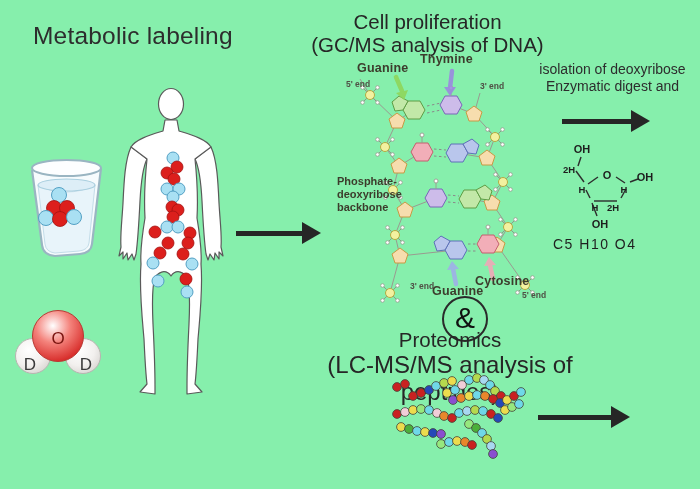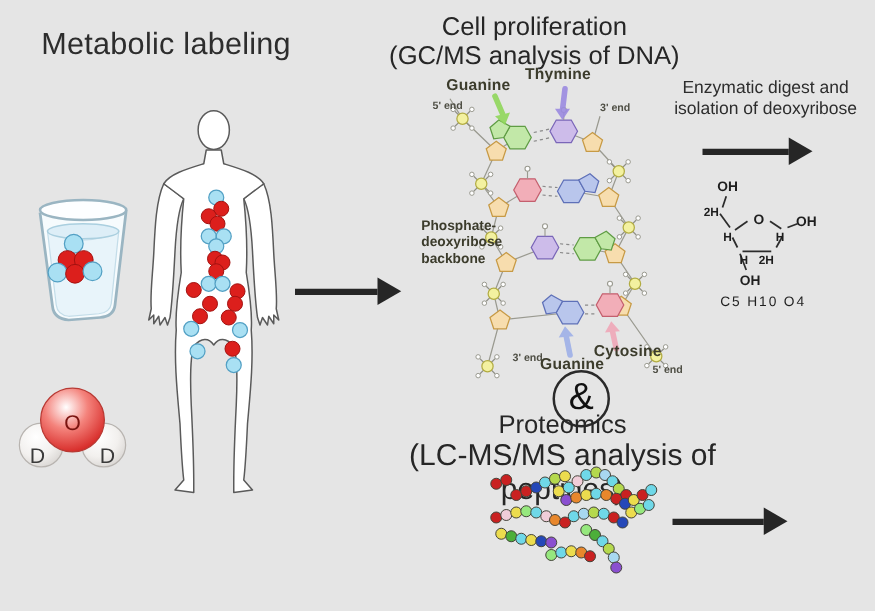--- a/index.html
+++ b/index.html
@@ -1,28 +1,28 @@
 <!DOCTYPE html>
 <html><head>
 <meta charset="utf-8">
 <style>
   html,body{margin:0;padding:0;background:#ffffff;}
   #stage{
-    position:relative;width:700px;height:489px;background:#e5e5e5;overflow:hidden;
+    position:relative;width:700px;height:489px;background:#86efac;overflow:hidden;
     font-family:"Liberation Sans", sans-serif;color:#2d2d2d;
   }
   .abs{position:absolute;}
   .title{left:33px;top:22px;font-size:24.5px;letter-spacing:.2px;color:#2d2d2d;}
   .d2o-label{left:18px;top:272px;font-size:27px;font-weight:600;color:#e43127;}
   .panel-title{text-align:center;line-height:1.12;color:#262626;}
   .dna-title{left:305px;top:11px;width:245px;font-size:20.5px;}
   .proteomics-title{left:300px;top:329px;width:300px;font-size:20.5px;}
   .proteomics-title .line2{font-size:24px;}
   .enzy-caption{left:525px;top:61px;width:175px;text-align:center;font-size:14px;line-height:1.2;color:#2d2d2d;}
-  .formula{left:553px;top:236px;width:115px;text-align:center;font-size:11px;letter-spacing:1.5px;color:#1f1f1f;}
+  .formula{left:553px;top:236px;width:115px;text-align:left;font-size:14px;letter-spacing:1.5px;color:#1f1f1f;}
   .amp-circle{left:442px;top:296px;width:42px;height:42px;border:2px solid #2a2a2a;border-radius:50%;
     font-size:30px;line-height:40px;text-align:center;color:#111;}
   .base-label{font-weight:bold;font-size:12.5px;color:#3c3c2c;letter-spacing:.2px;}
   .backbone-label{left:337px;top:175px;font-weight:bold;font-size:11px;line-height:13px;color:#3c3c2c;}
   
   .arrow{display:flex;align-items:center;}
   .arrow .shaft{flex:1;height:5px;background:#262626;}
   .arrow .head{width:0;height:0;border-left:19px solid #262626;border-top:11.5px solid transparent;border-bottom:11.5px solid transparent;}
   
   svg text{font-family:"Liberation Sans", sans-serif;}
@@ -328,22 +328,22 @@
         <circle cx="110" cy="82" r="4.4" fill="#8a4fd0" stroke="#44443a" stroke-width="0.8"></circle>
         <circle cx="58" cy="72" r="4.4" fill="#96e87e" stroke="#44443a" stroke-width="0.8"></circle>
         <circle cx="66" cy="70" r="4.4" fill="#6fd8e8" stroke="#44443a" stroke-width="0.8"></circle>
         <circle cx="74" cy="69" r="4.4" fill="#ecdc4e" stroke="#44443a" stroke-width="0.8"></circle>
         <circle cx="82" cy="70" r="4.4" fill="#e8872c" stroke="#44443a" stroke-width="0.8"></circle>
         <circle cx="89" cy="73" r="4.4" fill="#c92121" stroke="#44443a" stroke-width="0.8"></circle>
       </g>
   </svg>
 
   <div class="abs enzy-caption">
+    <div>isolation of deoxyribose</div>
     <div>Enzymatic digest and</div>
-    <div>isolation of deoxyribose</div>
   </div>
 
   <div class="abs arrow" style="left:562px;top:110px;width:88px;">
     <div class="shaft"></div>
     <div class="head"></div>
   </div>
 
   <svg class="abs" style="left:540px;top:138px;" width="130" height="100" viewBox="0 0 130 100">
     <g>
       <line class="chem-line" x1="58" y1="39" x2="48" y2="46"></line>

